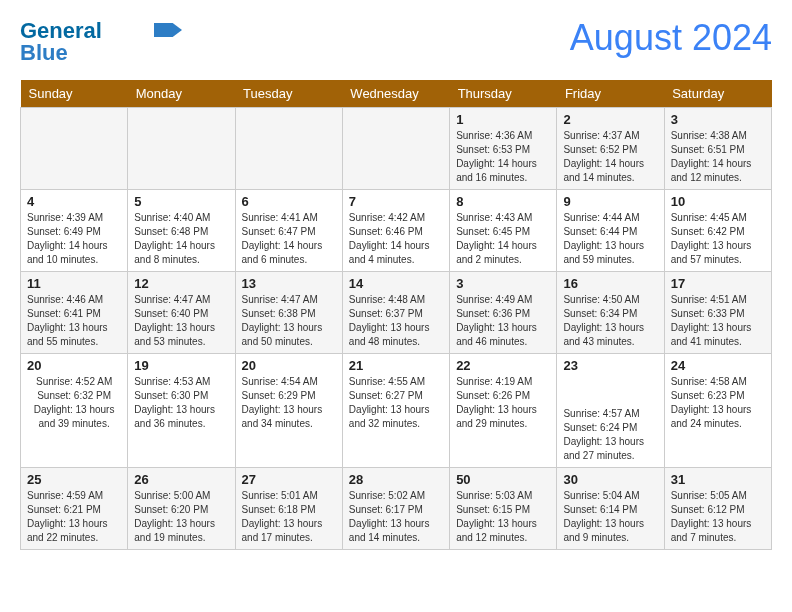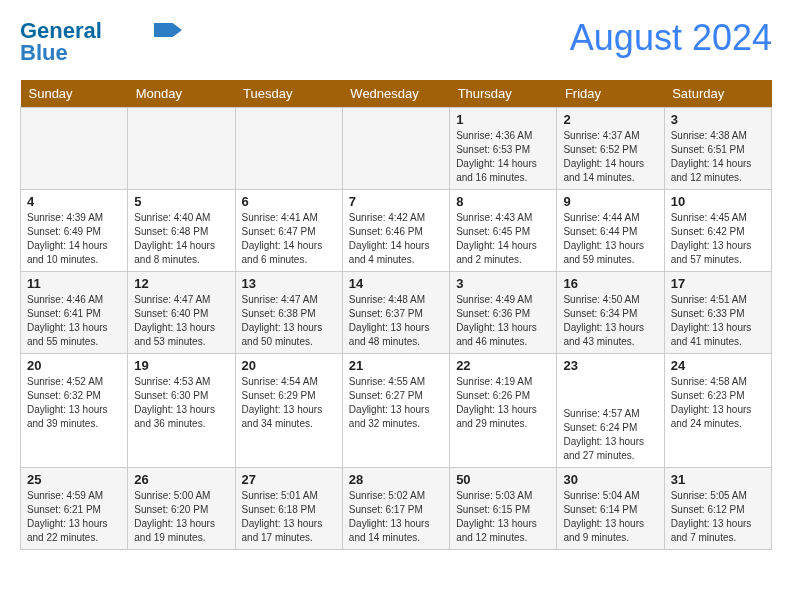--- a/index.html
+++ b/index.html
@@ -247,21 +247,21 @@
           <div class="day-num">17</div>
           <div class="day-info" style="white-space: pre-line;">Sunrise: 4:51 AM
 Sunset: 6:33 PM
 Daylight: 13 hours
 and 41 minutes.</div>
         </td>
       </tr>
       <tr>
         <td>
           <div class="day-num">20</div>
-          <div class="day-info" style="white-space: pre-line;">Sunrise: 4:52 AM
+          <div class="day-info" style="white-space: pre-line; text-align: center;">Sunrise: 4:52 AM
 Sunset: 6:32 PM
 Daylight: 13 hours
 and 39 minutes.</div>
         </td>
         <td>
           <div class="day-num">19</div>
           <div class="day-info" style="white-space: pre-line;">Sunrise: 4:53 AM
 Sunset: 6:30 PM
 Daylight: 13 hours
 and 36 minutes.</div>

